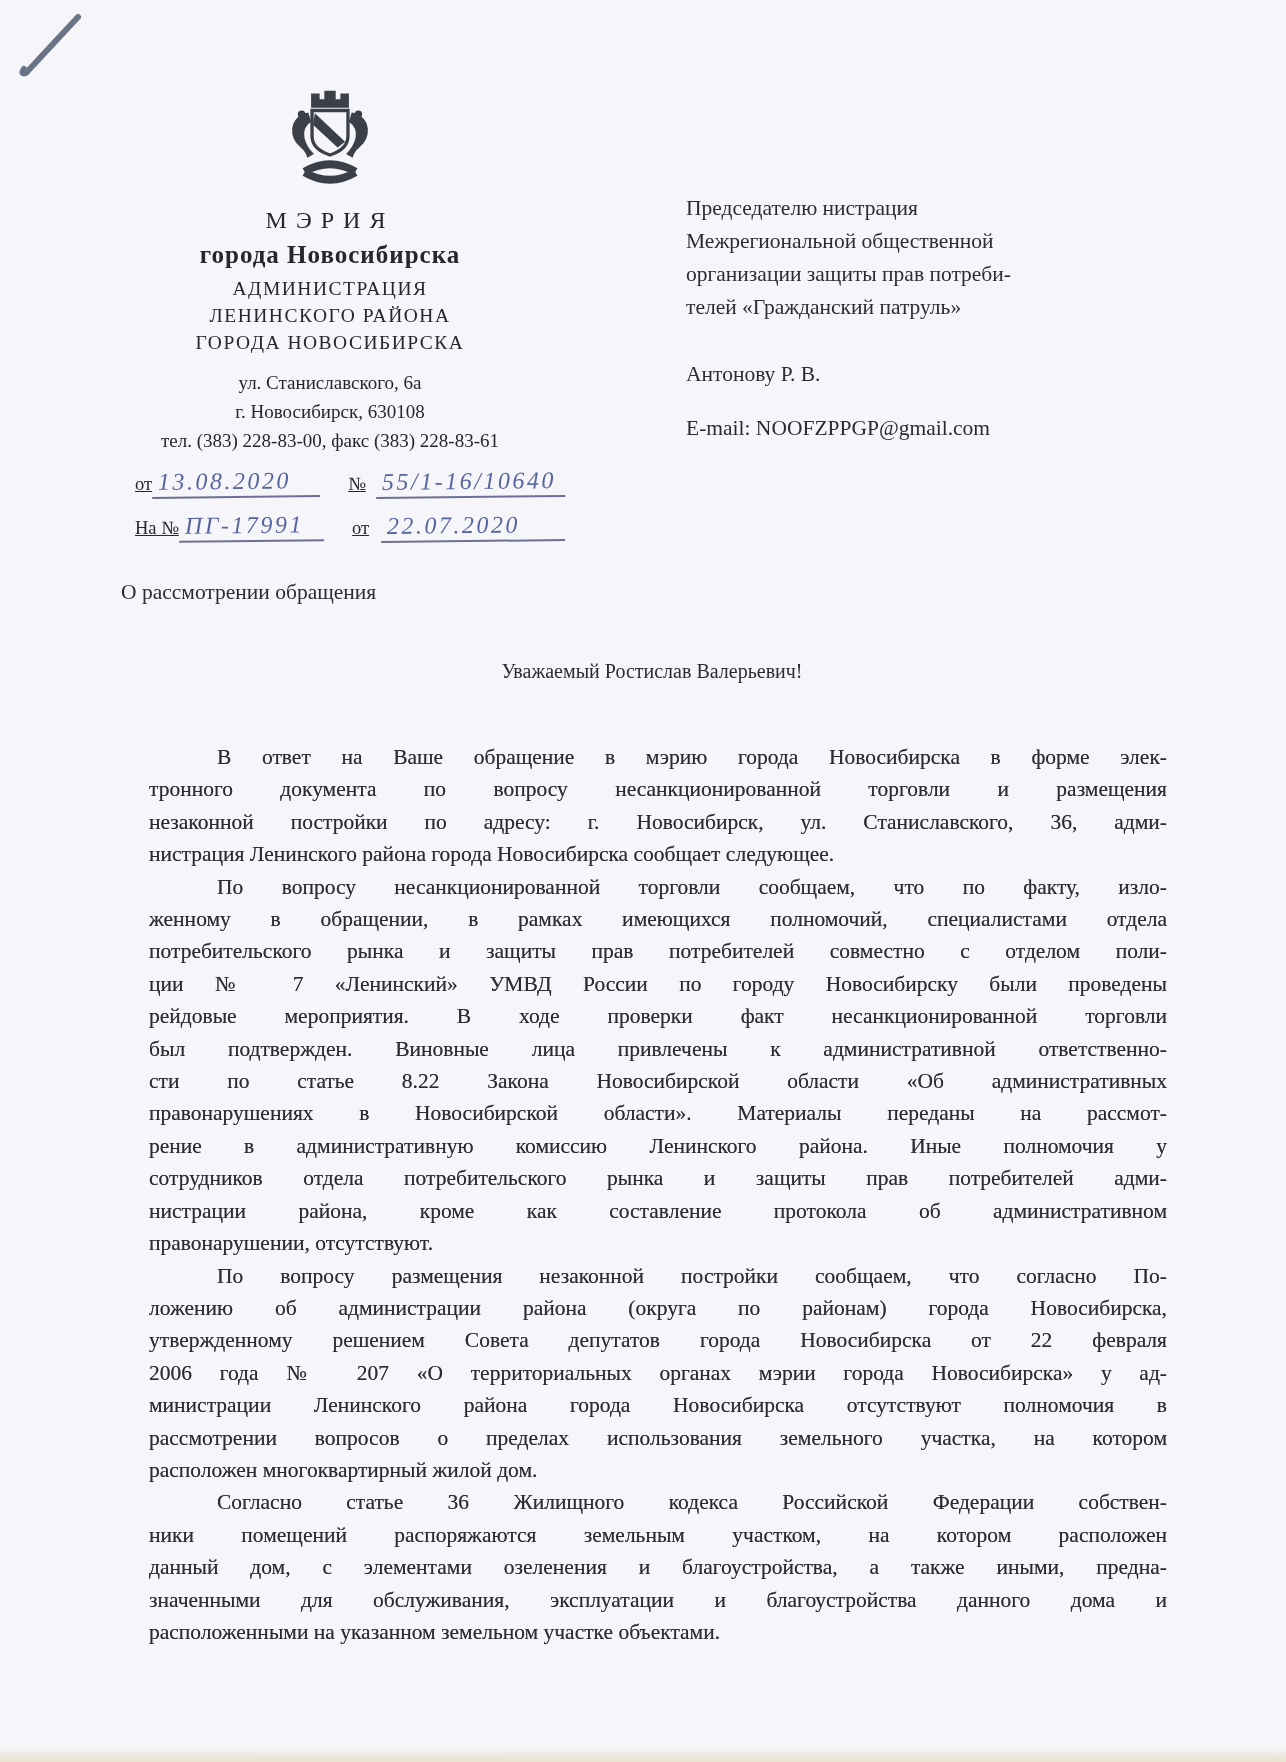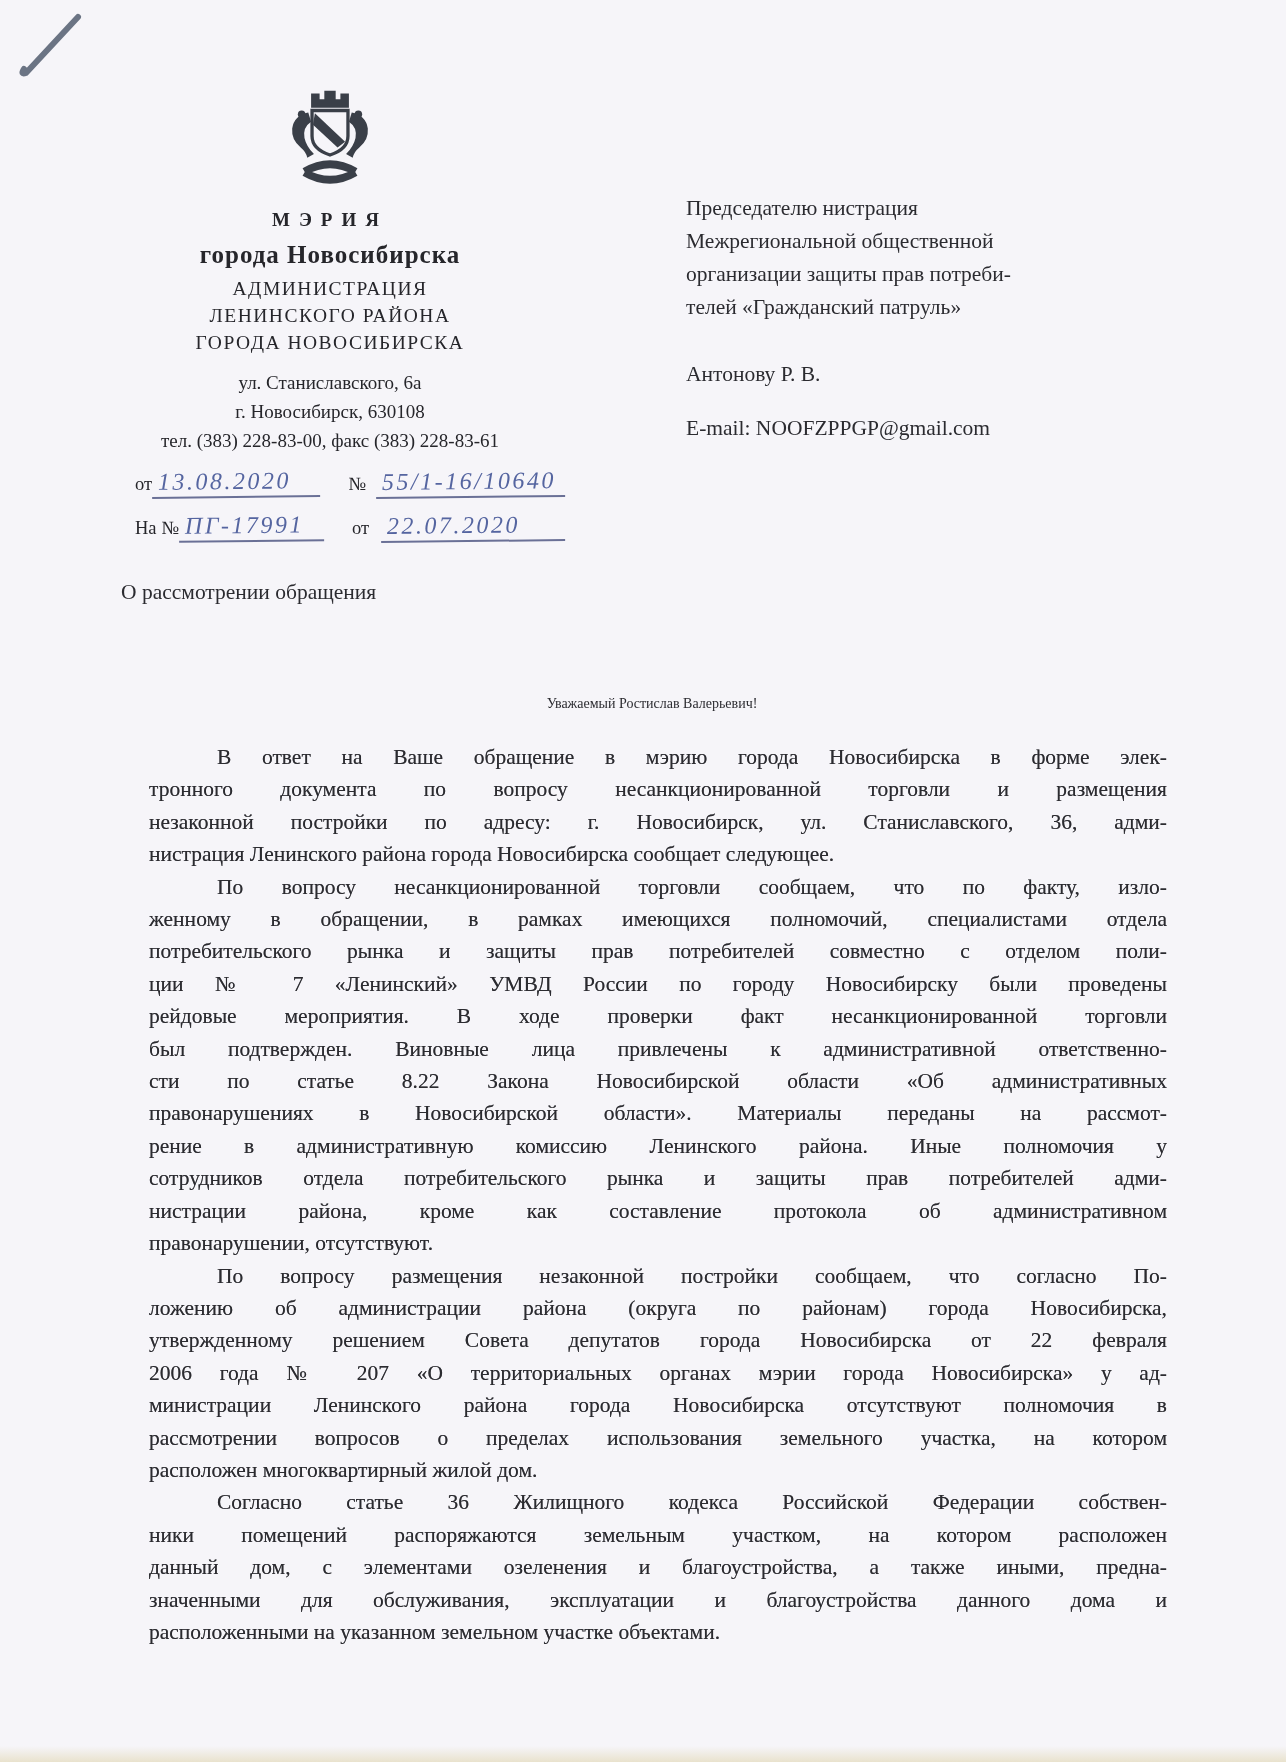--- a/index.html
+++ b/index.html
@@ -17,32 +17,32 @@
     background:linear-gradient(#f6f5f9,#e9e2cd);
   }
   .corner-mark{position:absolute;left:10px;top:5px;}
 
   
   .letterhead{
     position:absolute;left:95px;top:85px;width:470px;
     text-align:center;color:#26262b;
   }
   .emblem{display:block;margin:0 auto 14px auto;}
-  .org-title1{font-size:19px;font-weight:bold;letter-spacing:9px;line-height:34px;}
+  .org-title1{font-size:24px;font-weight:normal;letter-spacing:9px;line-height:34px;}
   .org-title2{font-size:25px;font-weight:bold;letter-spacing:1px;line-height:32px;margin-top:2px;}
   .org-sub{margin-top:4px;}
   .org-sub .lh-line{font-size:19.5px;letter-spacing:1.5px;line-height:27px;}
   .addr{margin-top:12px;}
   .addr .lh-line{font-size:19px;line-height:29px;}
 
   .ref-row{
     display:flex;align-items:baseline;text-align:left;
     margin:14px 0 0 40px;font-size:18.5px;white-space:nowrap;
   }
-  .ref-row .lbl{flex:0 0 auto;}
+  .ref-row .lbl{flex:0 0 auto;text-decoration:underline;}
   .hw{
     font-style:italic;
     color:#5565a0;
     font-size:24px;
     letter-spacing:2.5px;
     transform:rotate(-0.6deg);
     display:inline-block;
     position:relative;top:-1px;
     padding:0 4px 1px 6px;
   }
@@ -57,22 +57,22 @@
   .addressee{
     position:absolute;left:686px;top:192px;width:500px;
     font-size:21.5px;line-height:33px;text-align:left;
   }
   .addr-name{margin-top:34px;}
   .addr-email{margin-top:21px;}
 
   
   .subject{position:absolute;left:121px;top:580px;font-size:21.5px;}
   .salutation{
-    position:absolute;left:137px;top:696px;width:1030px;
-    text-align:center;font-size:14px;
+    position:absolute;left:137px;top:660px;width:1030px;
+    text-align:center;font-size:20px;
   }
 
   
   .body-text{
     position:absolute;left:137px;top:741px;width:1030px;
     font-size:21.5px;
   }
   .para{margin:0;}
   .bline{
     line-height:32.4px;

